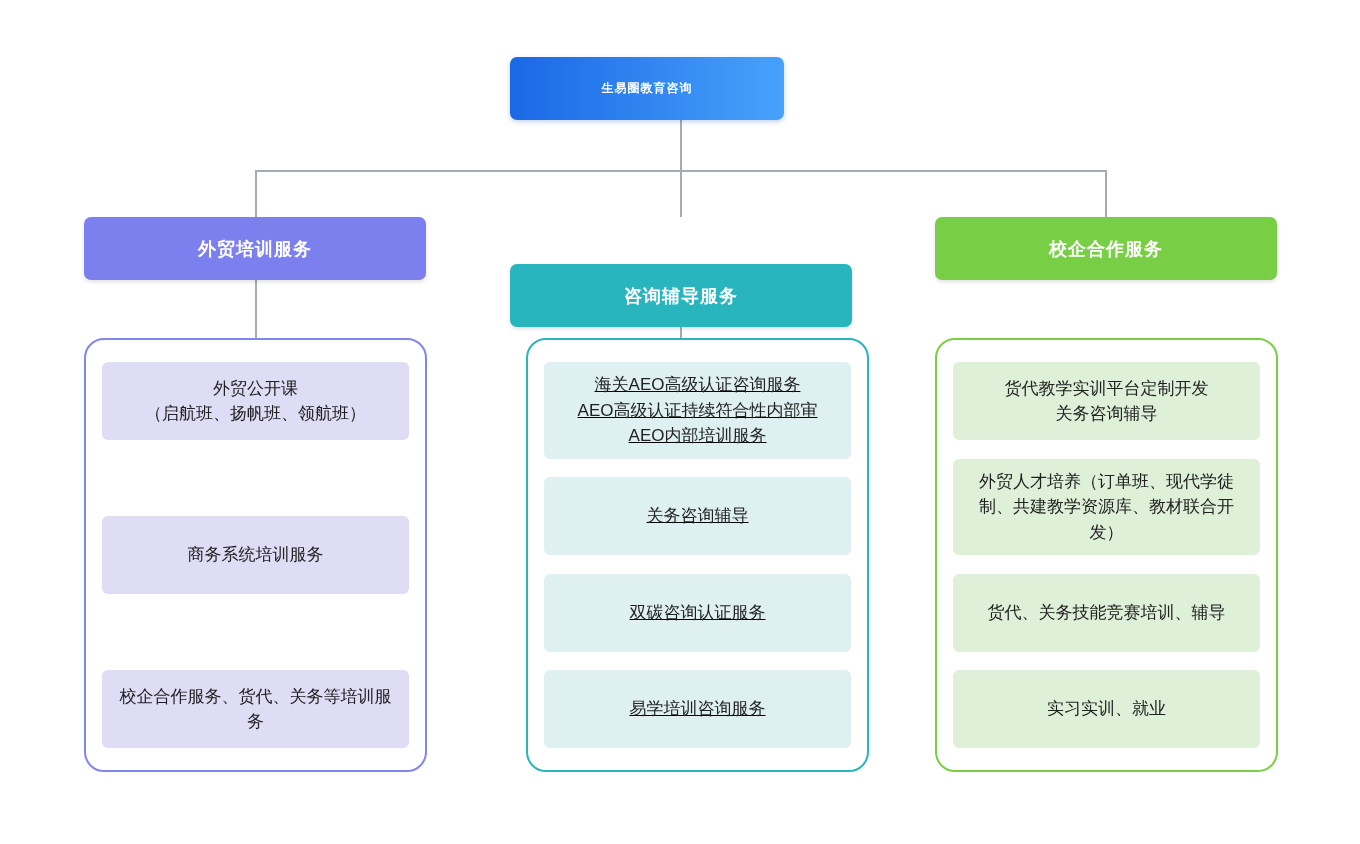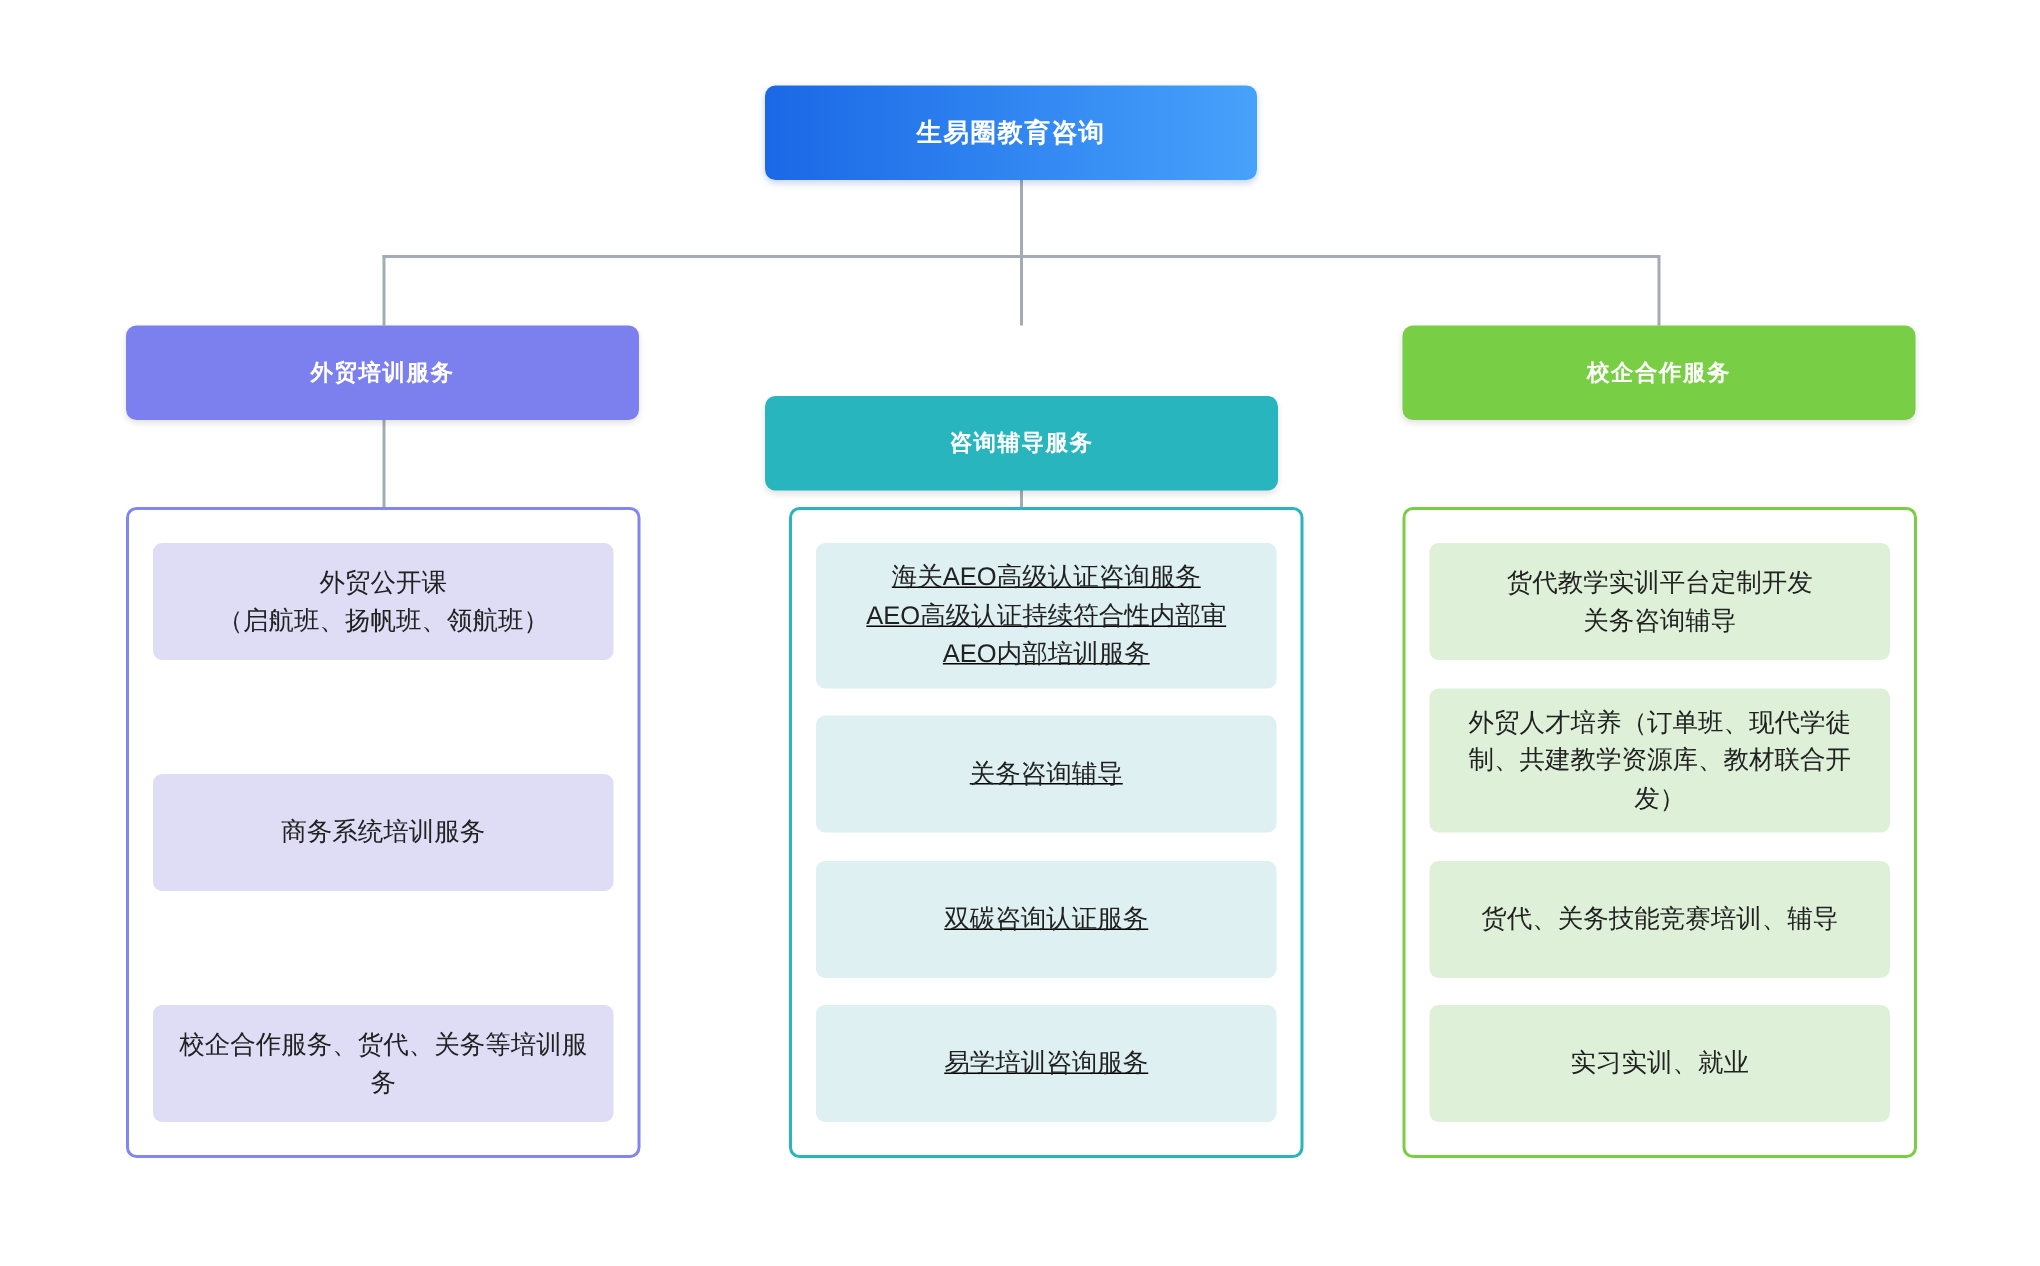--- a/index.html
+++ b/index.html
@@ -21,54 +21,54 @@
     position: absolute;
     background: var(--line-color, #a5abb5);
   }
   .line-v { width: 1.5px; }
   .line-h { height: 1.5px; }
 
   
   .root-node {
     position: absolute;
     left: 510px; top: 57px;
-    width: 328px; height: 63px;
+    width: 274px; height: 63px;
     border-radius: 7px;
     background: linear-gradient(90deg, var(--root-g1, #1a68e6), var(--root-g2, #47a2fb));
     display: flex; align-items: center; justify-content: center;
     color: #ffffff;
-    font-size: 17px; font-weight: 700;
+    font-size: 12px; font-weight: 700;
     letter-spacing: 1px;
     box-shadow: 0 2px 5px rgba(20, 80, 180, 0.25);
   }
 
   
   .branch-header {
     position: absolute;
     top: 217px;
     width: 342px; height: 63px;
     border-radius: 7px;
     display: flex; align-items: center; justify-content: center;
     color: #ffffff;
-    font-size: 15px; font-weight: 700;
+    font-size: 18px; font-weight: 700;
     letter-spacing: 1px;
     box-shadow: 0 2px 4px rgba(0,0,0,0.12);
   }
   .branch-1 .branch-header, .hdr-1 { left: 84px;  background: var(--b1-header, #7b80ee); }
   .hdr-2 { left: 510px; background: var(--b2-header, #29b5bd); margin-top: 47px; }
   .hdr-3 { left: 935px; background: var(--b3-header, #78ce44); }
 
   
   .branch-box {
     position: absolute;
     top: 338px;
     width: 343px; height: 434px;
     box-sizing: border-box;
     background: #ffffff;
-    border-radius: 7px;
+    border-radius: 20px;
     border: 2px solid;
     display: flex;
     flex-direction: column;
     justify-content: space-between;
     padding: 22px 16px;
   }
   .box-1 { left: 84px;  border-color: var(--b1-border, #8286f0); }
   .box-2 { left: 526px; border-color: var(--b2-border, #29b5bd); text-decoration: underline; }
   .box-3 { left: 935px; border-color: var(--b3-border, #7ace46); }
 

